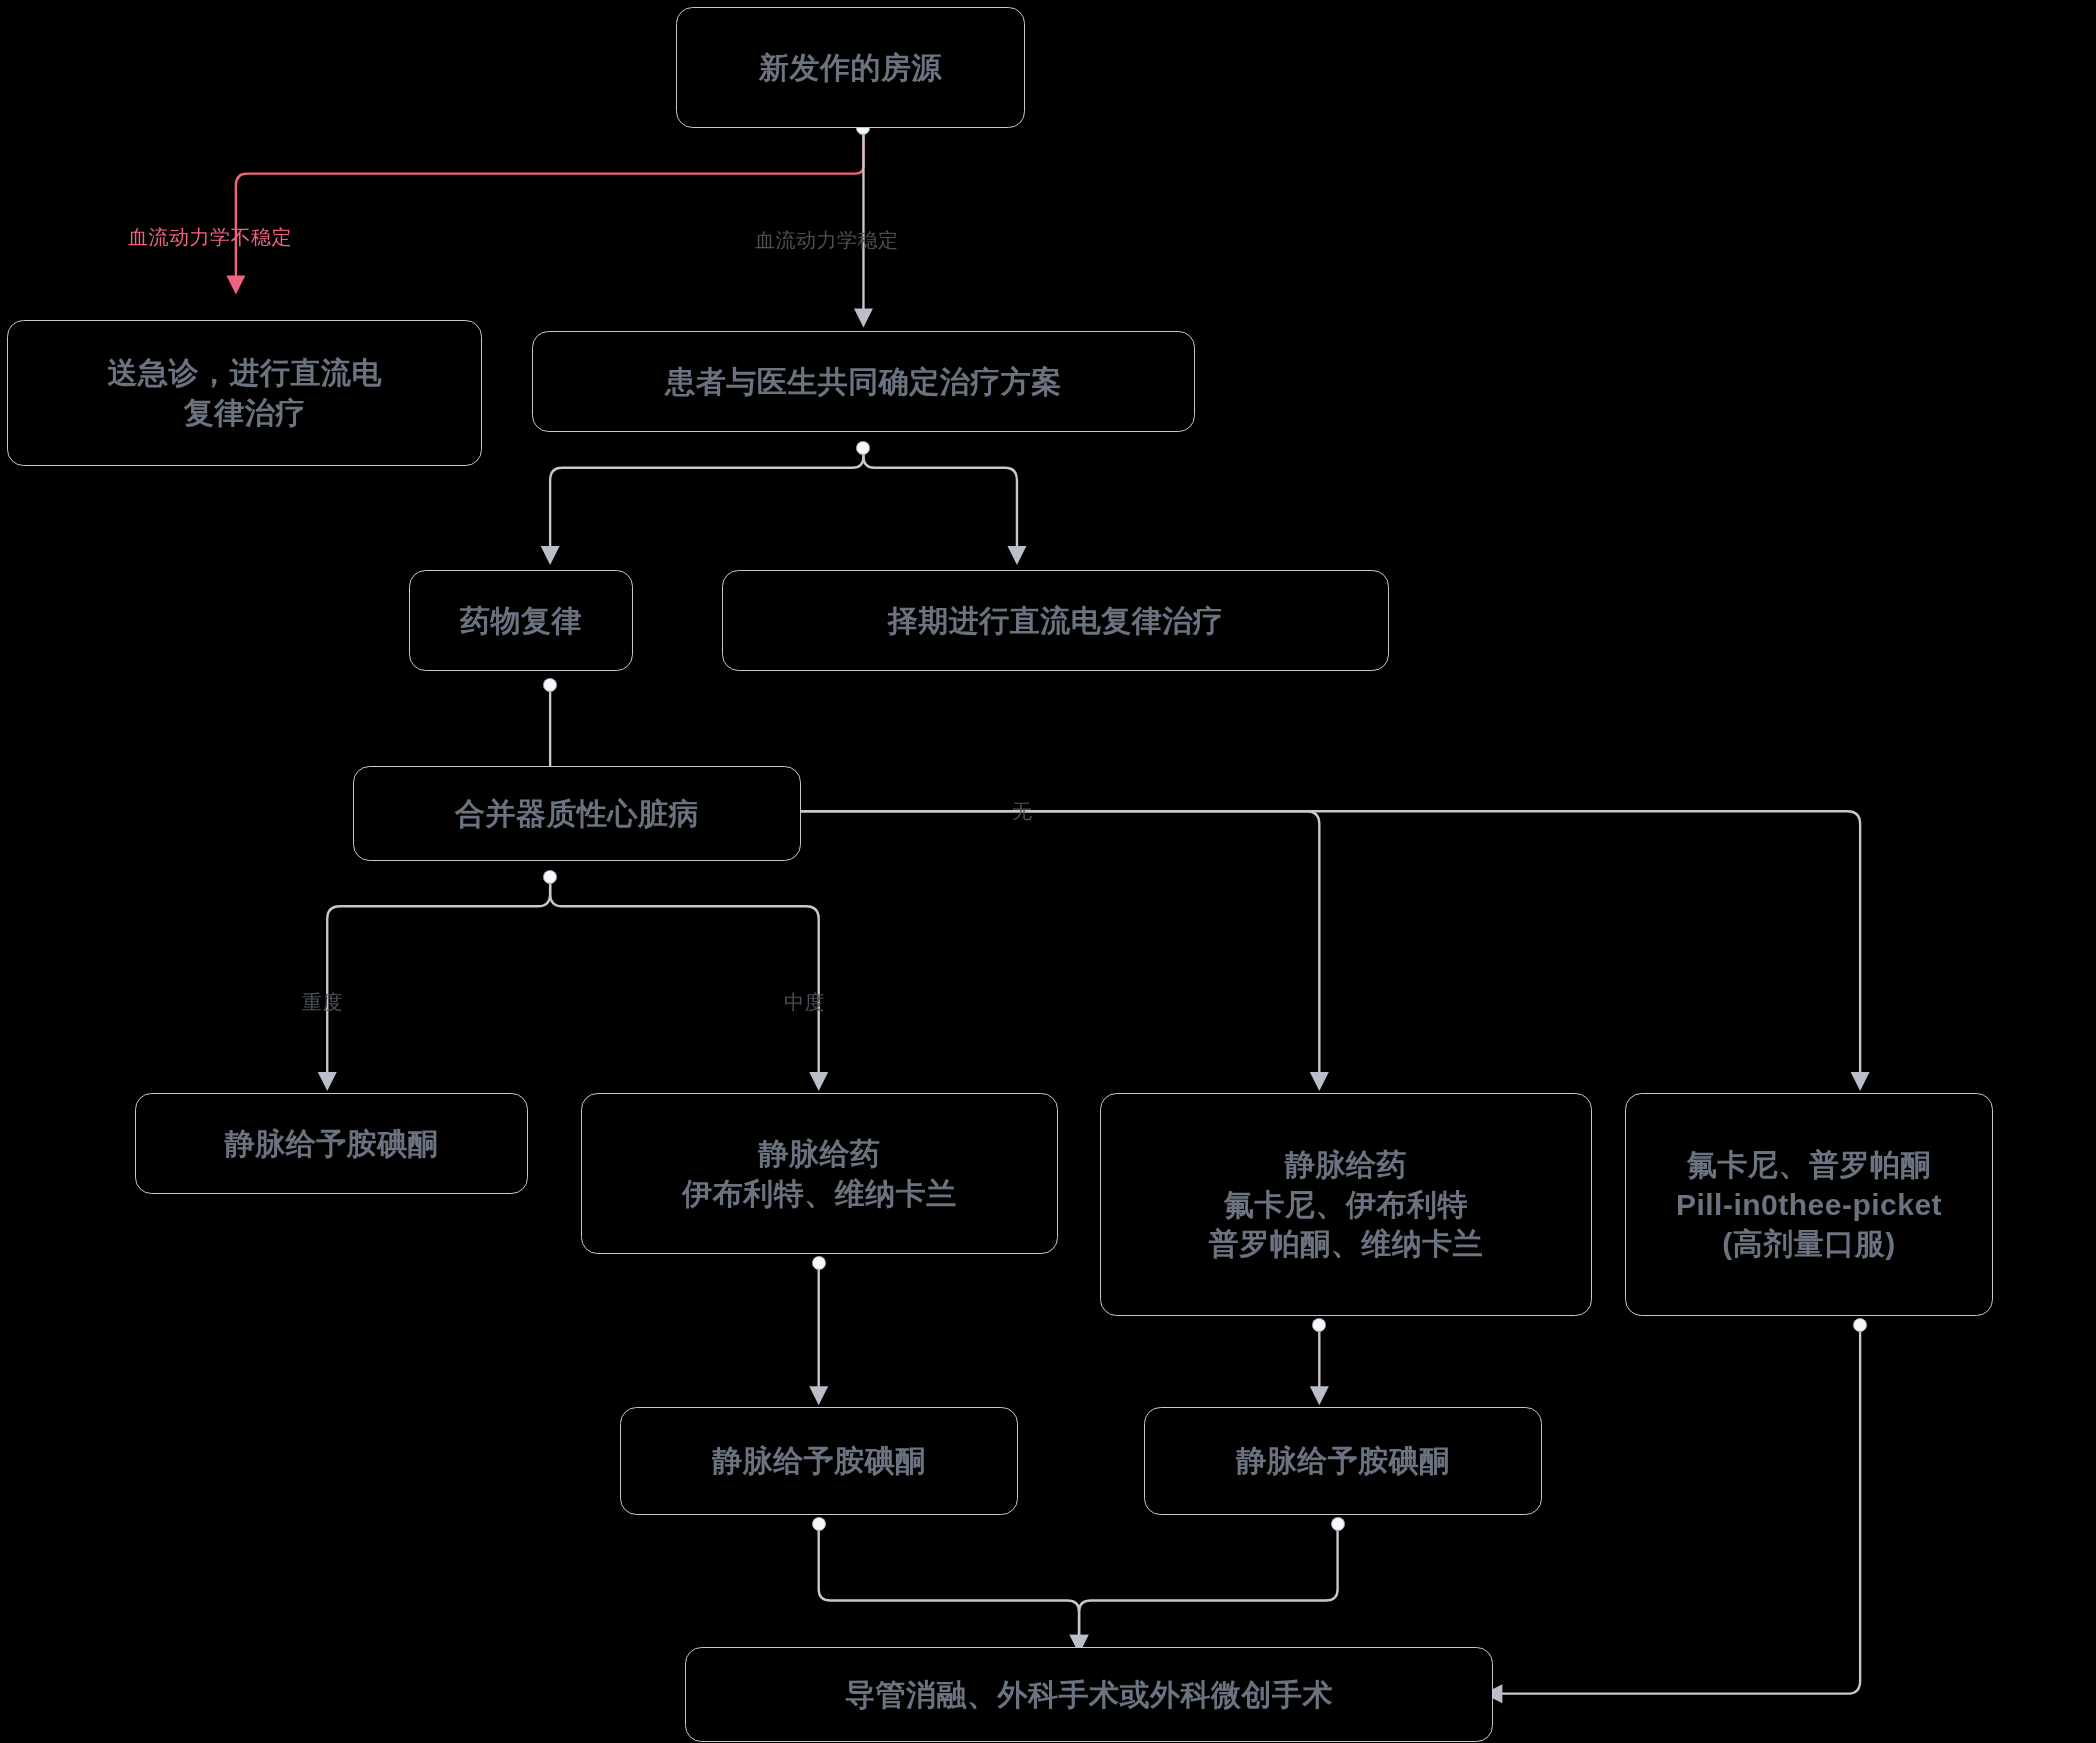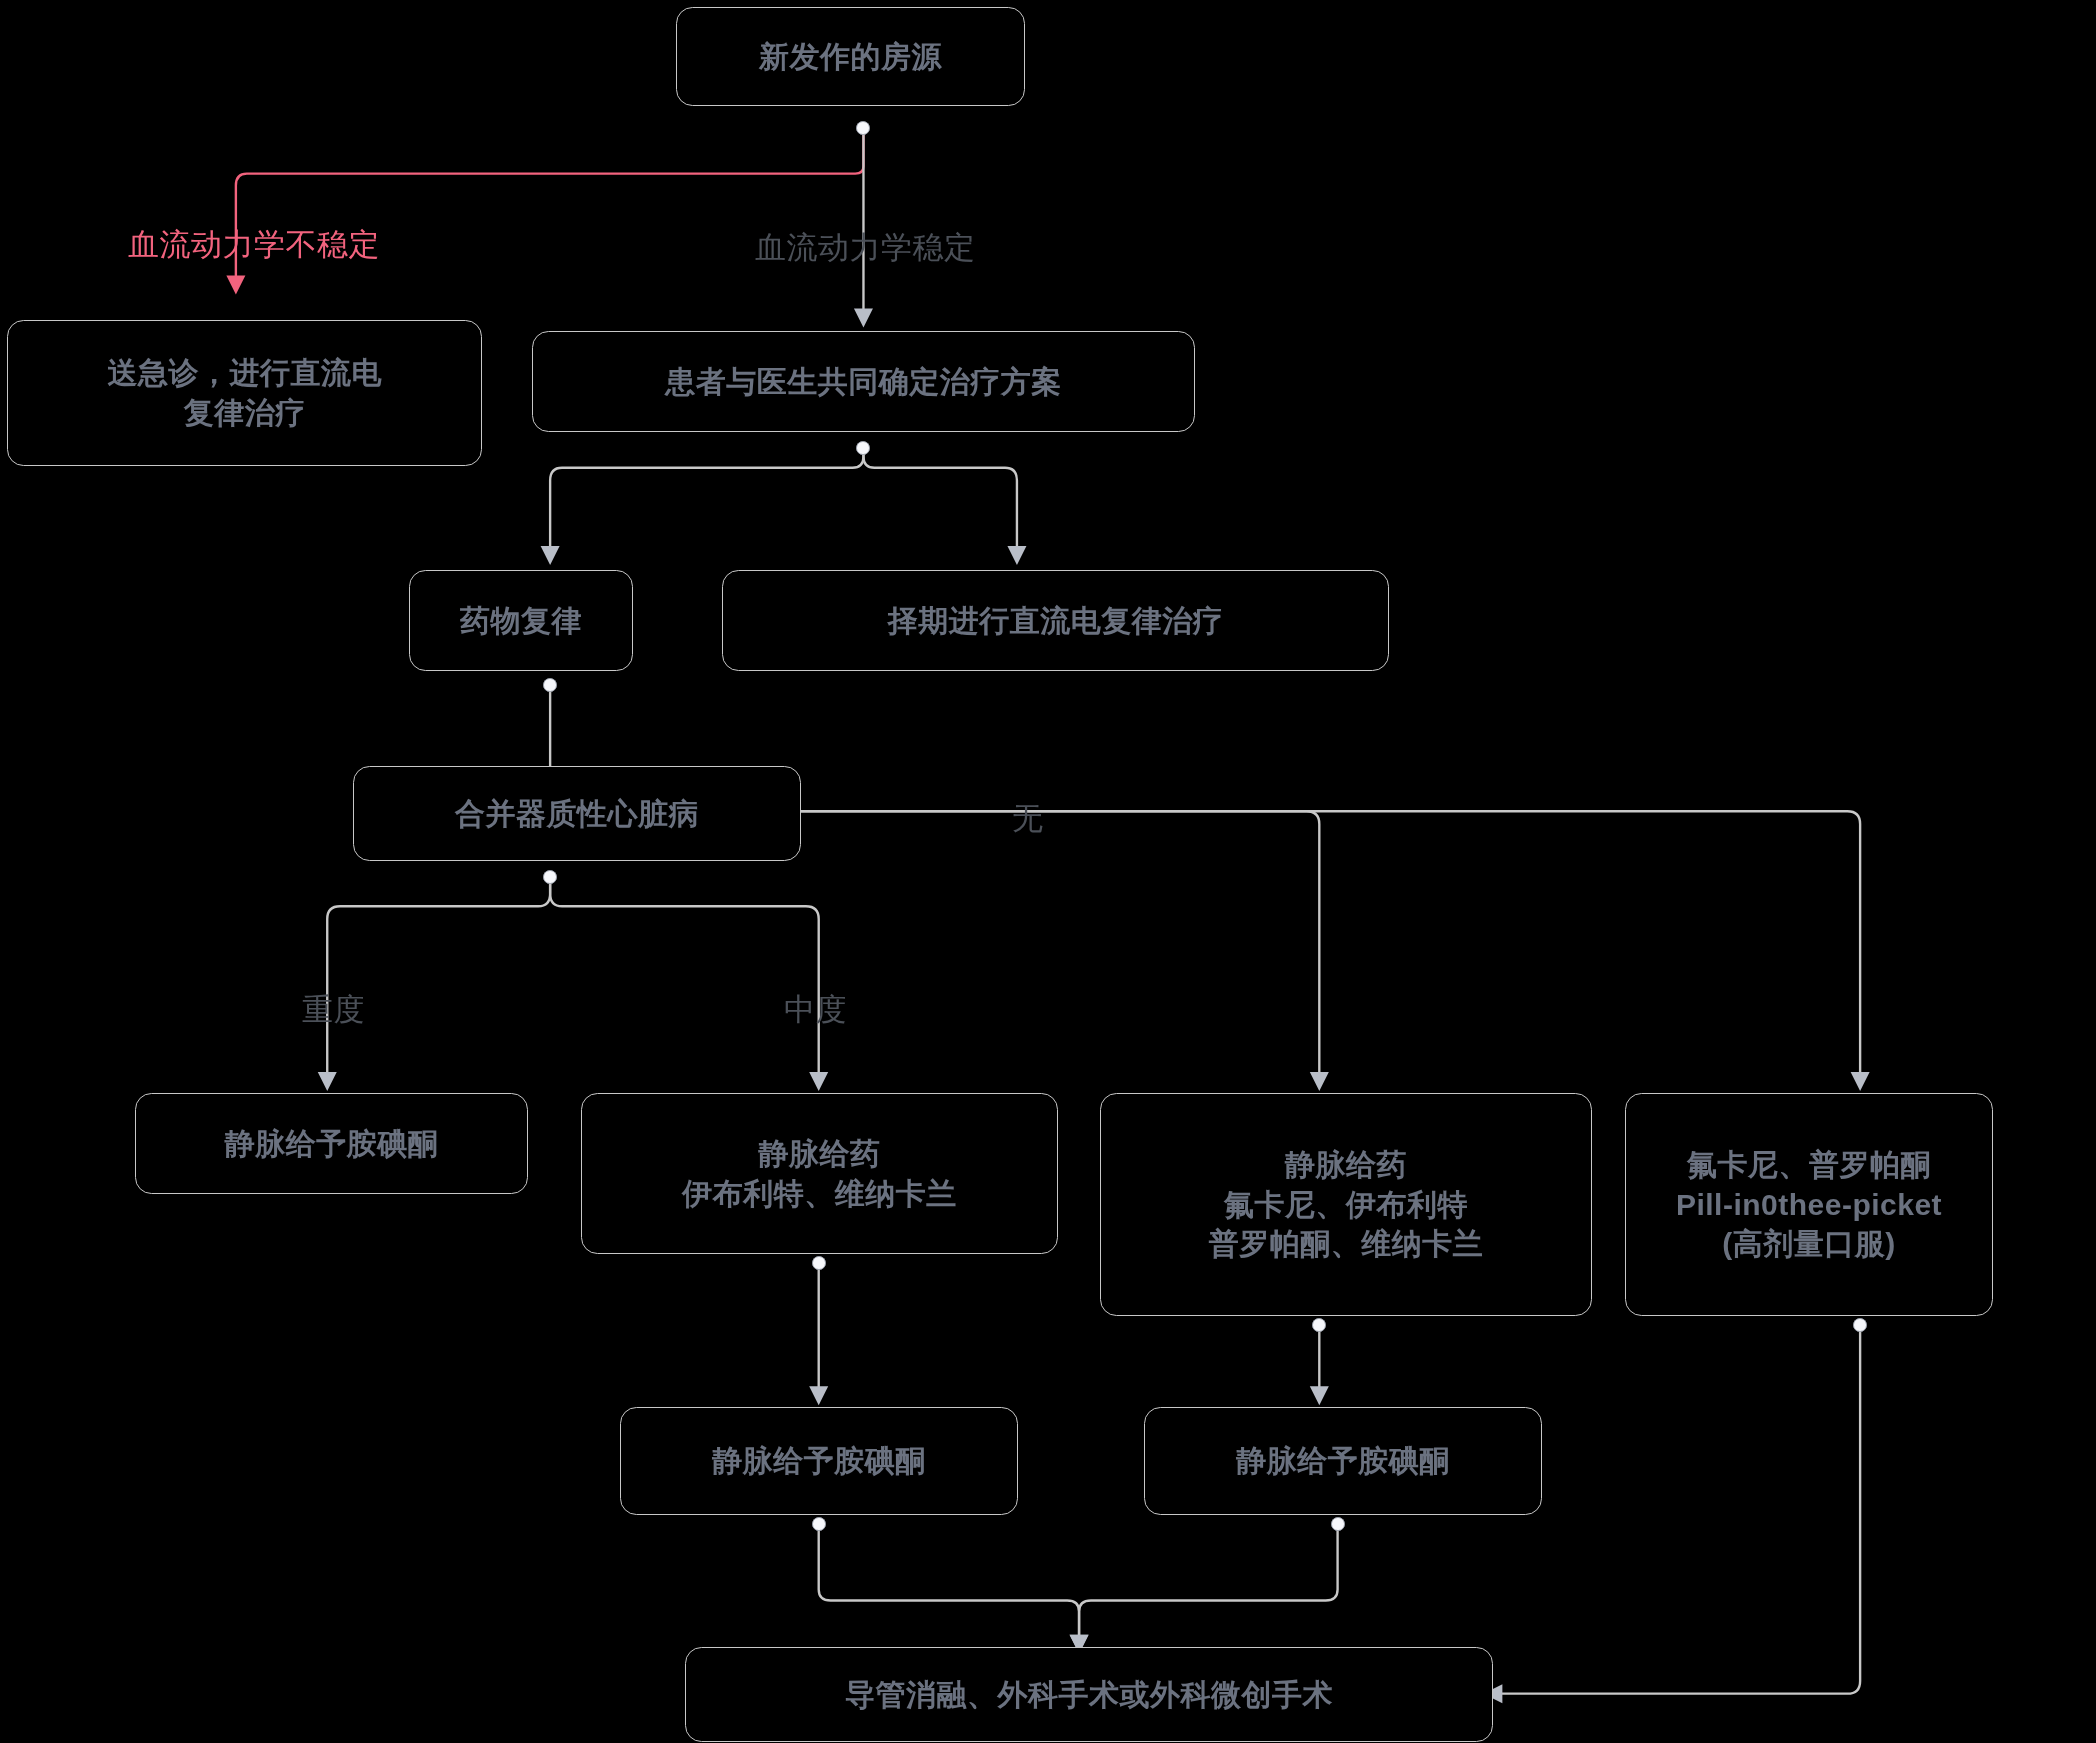--- a/index.html
+++ b/index.html
@@ -39,21 +39,21 @@
     text-align: center;
     font-weight: bold;
     font-size: 30px;
     line-height: 1.32;
     letter-spacing: 0.5px;
     white-space: pre-line;
     padding: 5.5px 20px;
   }
   .edge-label {
     position: absolute;
-    font-size: 31px;
+    font-size: 20px;
     color: #4b5058;
     white-space: nowrap;
     letter-spacing: 0.5px;
   }
   .edge-label.danger {
     color: #f2637e;
   }
   .port {
     position: absolute;
     width: 13.7px;
@@ -123,21 +123,21 @@
   <div class="port" style="left:863px; top:448px;"></div>
   <div class="port" style="left:550px; top:685px;"></div>
   <div class="port" style="left:784px; top:811px;"></div>
   <div class="port" style="left:550px; top:877px;"></div>
   <div class="port" style="left:819px; top:1263px;"></div>
   <div class="port" style="left:1319px; top:1325px;"></div>
   <div class="port" style="left:1860px; top:1325px;"></div>
   <div class="port" style="left:819px; top:1524px;"></div>
   <div class="port" style="left:1338px; top:1524px;"></div>
 
-  <div class="node" style="left:676px; top:7.3px; width:349px; height:99px;">新发作的房源</div>
+  <div class="node" style="left:676px; top:7.3px; width:349px; height:121px;">新发作的房源</div>
 
   <div class="node" style="left:7.3px; top:320px; width:475px; height:146px;">送急诊，进行直流电
 复律治疗</div>
 
   <div class="node" style="left:532px; top:331px; width:663px; height:101px;padding-left:20px;">患者与医生共同确定治疗方案</div>
 
   <div class="node" style="left:409px; top:570px; width:224px; height:101px;">药物复律</div>
 
   <div class="node" style="left:722px; top:570px; width:667px; height:101px;">择期进行直流电复律治疗</div>
 

